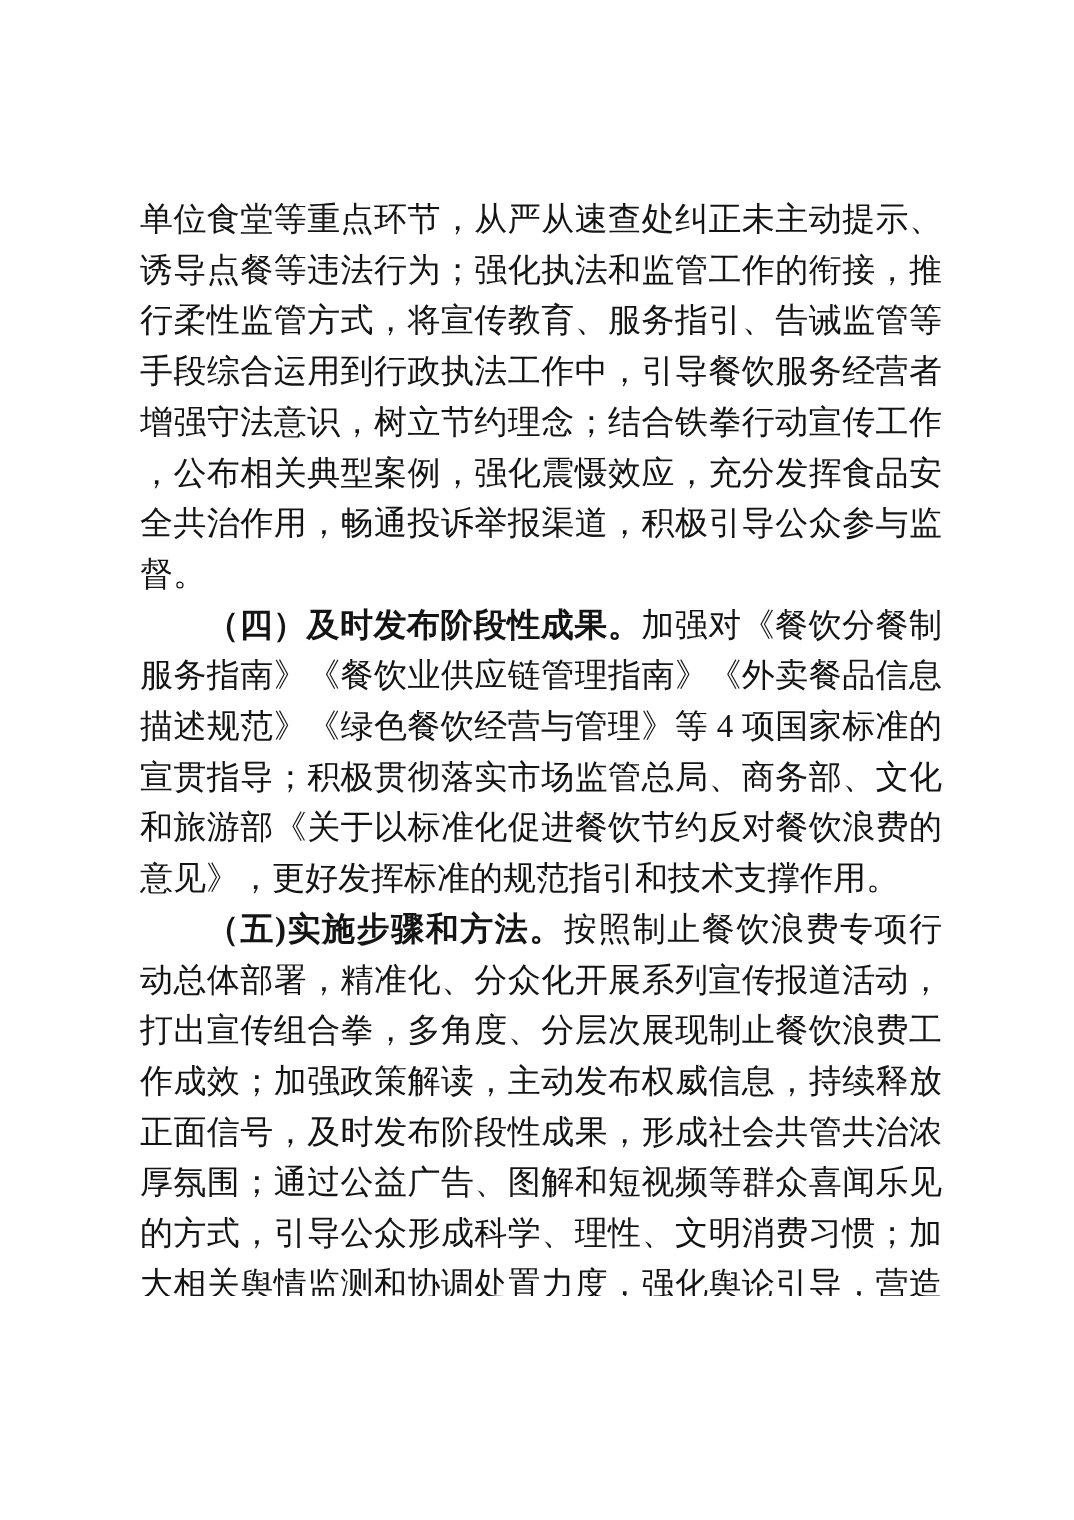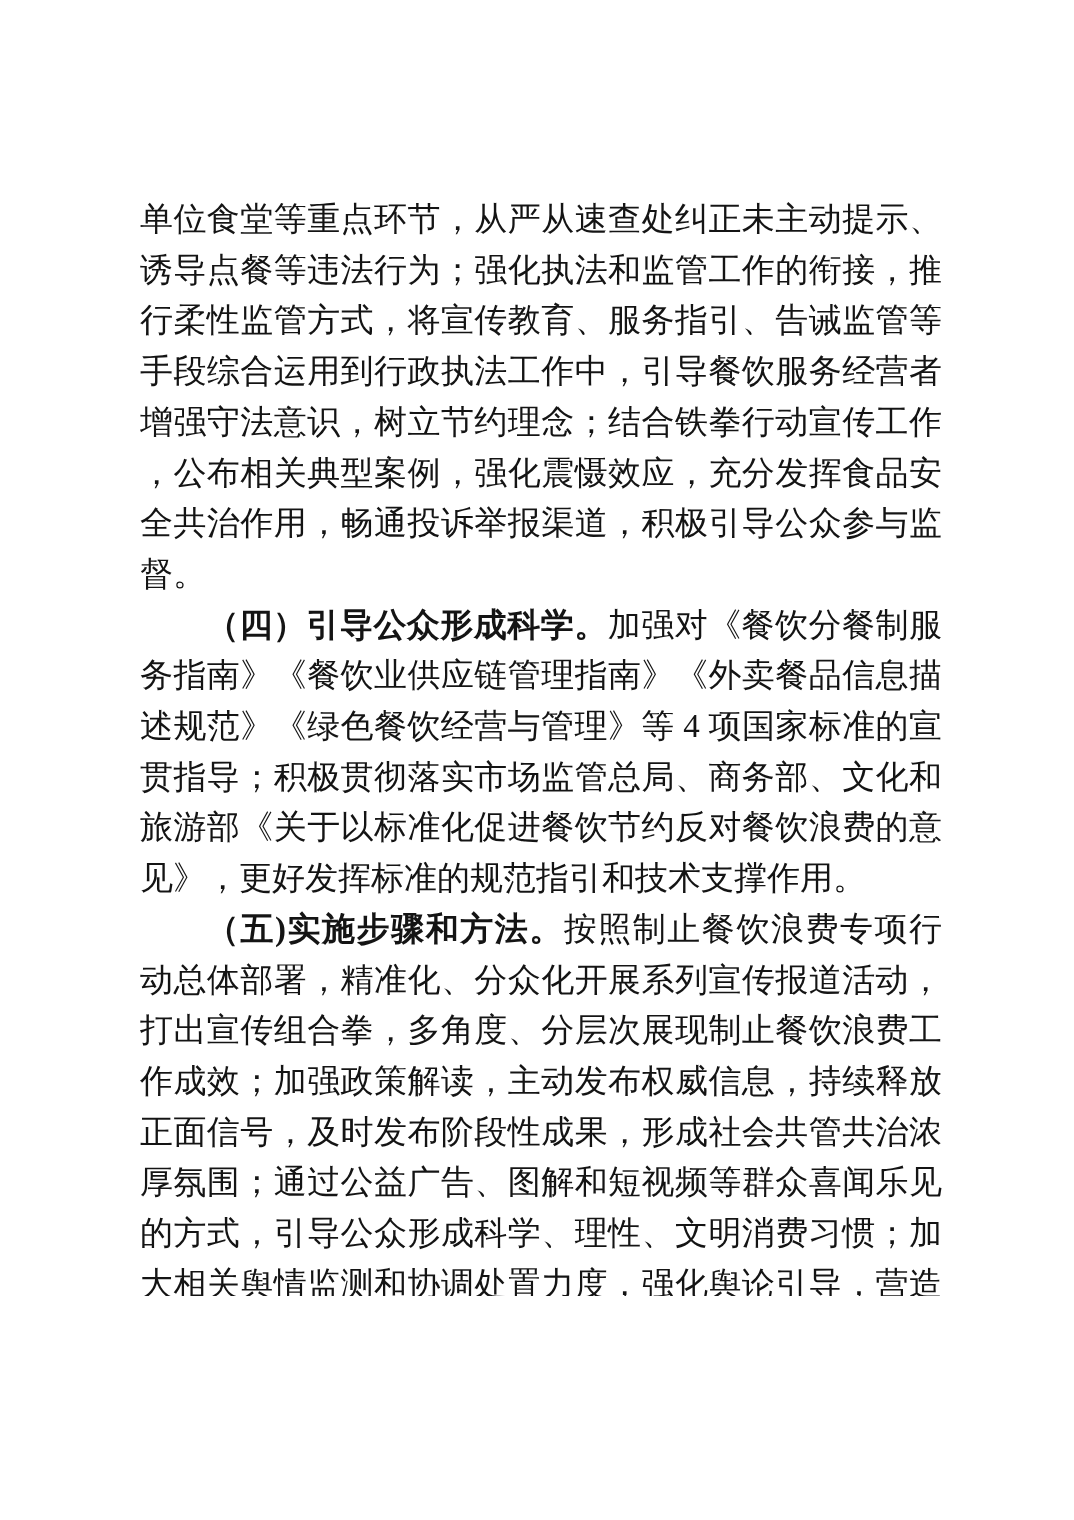--- a/index.html
+++ b/index.html
@@ -67,21 +67,21 @@
 </style>
 </head>
 <body>
 
 <div class="page">
 
   <main class="content">
 
     <p>单位食堂等重点环节，从严从速查处纠正未主动提示、诱导点餐等违法行为；强化执法和监管工作的衔接，推行柔性监管方式，将宣传教育、服务指引、告诫监管等手段综合运用到行政执法工作中，引导餐饮服务经营者增强守法意识，树立节约理念；结合铁拳行动宣传工作，公布相关典型案例，强化震慑效应，充分发挥食品安全共治作用，畅通投诉举报渠道，积极引导公众参与监督。</p>
 
-    <p class="indent"><span class="lead">（四）引导公众形成科学。</span><span>加强对《餐饮分餐制服务指南》《餐饮业供应链管理指南》《外卖餐品信息描述规范》《绿色餐饮经营与管理》等 4 项国家标准的宣贯指导；积极贯彻落实市场监管总局、商务部、文化和旅游部《关于以标准化促进餐饮节约反对餐饮浪费的意见》，更好发挥标准的规范指引和技术支撑作用。</span></p>
+    <p class="indent"><span class="lead">（四）及时发布阶段性成果。</span><span>加强对《餐饮分餐制服务指南》《餐饮业供应链管理指南》《外卖餐品信息描述规范》《绿色餐饮经营与管理》等 4 项国家标准的宣贯指导；积极贯彻落实市场监管总局、商务部、文化和旅游部《关于以标准化促进餐饮节约反对餐饮浪费的意见》，更好发挥标准的规范指引和技术支撑作用。</span></p>
 
     <p class="indent"><span class="lead">（五)实施步骤和方法。</span><span>按照制止餐饮浪费专项行动总体部署，精准化、分众化开展系列宣传报道活动，打出宣传组合拳，多角度、分层次展现制止餐饮浪费工作成效；加强政策解读，主动发布权威信息，持续释放正面信号，及时发布阶段性成果，形成社会共管共治浓厚氛围；通过公益广告、图解和短视频等群众喜闻乐见的方式，引导公众形成科学、理性、文明消费习惯；加大相关舆情监测和协调处置力度，强化舆论引导，营造良好舆论氛围。</span></p>
 
     <h2 class="heading">三、实施步骤和方法</h2>
 
     <p class="indent"><span class="lead">（一）制定方案，全面排查（2023 年 1 月底前）。</span><span>各市场</span></p>
 
   </main>
 
   <footer class="footer">

